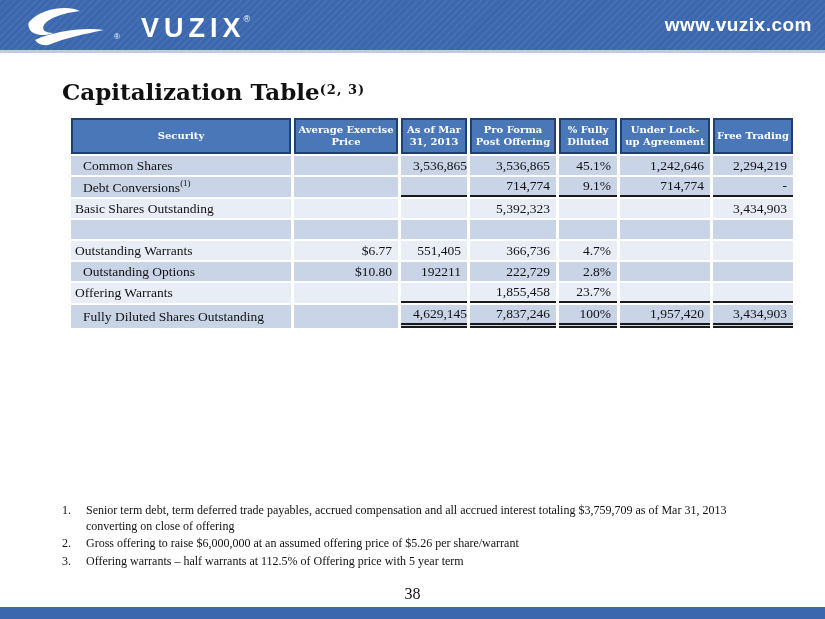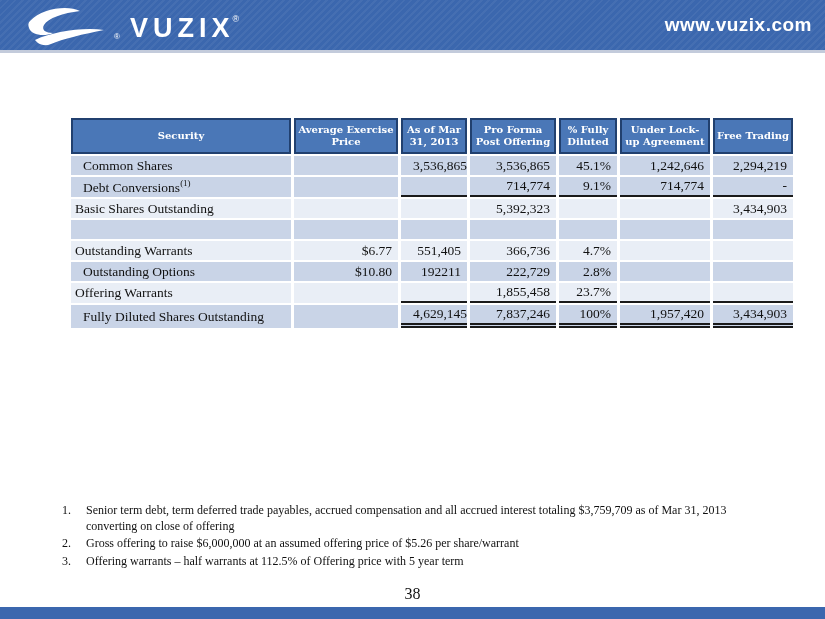--- a/index.html
+++ b/index.html
@@ -15,21 +15,21 @@
     position:absolute; top:0; left:0; width:100%; height:53px;
     background:var(--bar_blue,#3b67ae);
     background-image:repeating-linear-gradient(135deg, rgba(255,255,255,.05) 0 2px, transparent 2px 5px);
     border-bottom:3px solid #c3cbdb;
   }
   .logo { position:absolute; left:20px; top:4px; display:flex; align-items:center; height:46px; }
   .swoosh { display:block; }
   .logo-reg1 { color:#fff; font:400 8px "Liberation Sans",sans-serif; position:relative; top:9px; left:-2px; }
   .logo-text {
     color:#fff; font:700 27px "Liberation Sans",sans-serif;
-    letter-spacing:5px; margin-left:8px; position:relative; top:1px;
+    letter-spacing:5px; margin-left:19px; position:relative; top:1px;
   }
   .logo-reg2 { color:#fff; font:400 9px "Liberation Sans",sans-serif; position:relative; top:-8px; left:-2px; }
   .url {
     position:absolute; right:13px; top:14px;
     color:#fff; font:700 19px "Liberation Sans",sans-serif; letter-spacing:.5px;
   }
 
   
   .title {
     position:absolute; left:62px; top:78px;
@@ -87,20 +87,21 @@
         <path d="M10,16 C22,3 48,0 60,6 C43,8 28,13 24,20 C21,25 26,28 33,28 C24,32 11,30 9,23 C8,20 8,18 10,16 Z" fill="#ffffff"></path>
         <path d="M15,35 C32,27 62,22 84,25 C64,29 42,34 31,39 C24,42 18,39 15,35 Z" fill="#ffffff"></path>
       </svg>
       <span class="logo-reg1">®</span>
       <span class="logo-text">VUZIX</span>
       <span class="logo-reg2">®</span>
     </div>
     <div class="url">www.vuzix.com</div>
   </div>
 
+  <h1 class="title"><span>Capitalization Table</span><sup>(2, 3)</sup></h1>
 
   <div class="tablewrap">
     <table>
       <colgroup>
         <col style="width:220px">
           <col style="width:104px">
           <col style="width:66px">
         <col style="width:86px">
           <col style="width:58px">
           <col style="width:90px">

